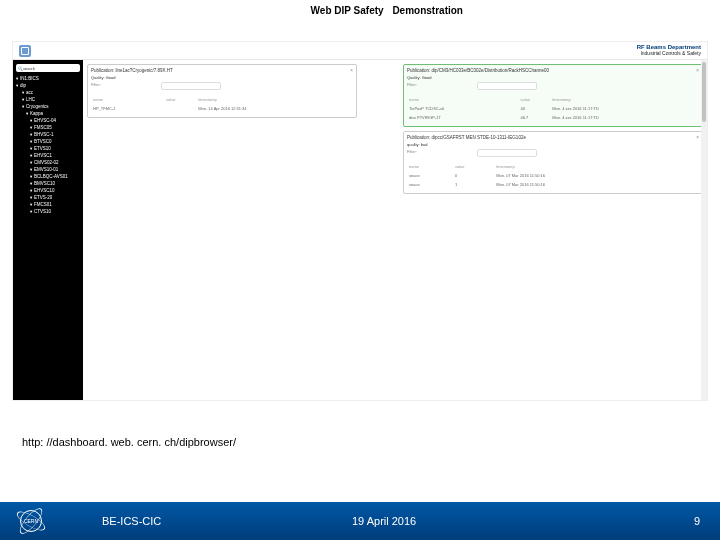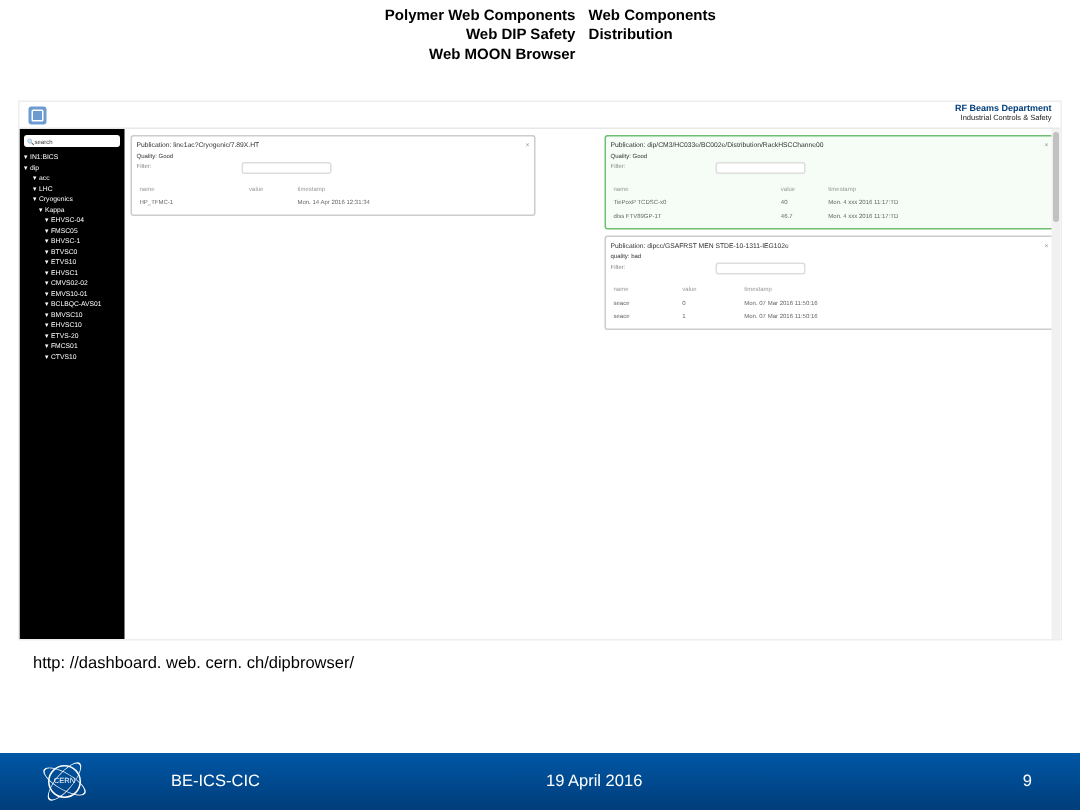--- a/index.html
+++ b/index.html
@@ -25,48 +25,40 @@
 .panel .hdr{display:flex;justify-content:space-between;font-size:4.5px;margin-bottom:2px}
 .panel .hdr .x{color:#888}
 .row{display:flex;gap:30px;padding:2px 0}
 .row .lbl{color:#888;width:40px}
 .field{background:#fff;border:1px solid #ddd;border-radius:2px;height:8px;width:60px;display:inline-block;padding:0 2px;line-height:8px;font-size:4px;color:#999}
 .tbl{width:100%;margin-top:2px}
 .tbl th,.tbl td{text-align:left;font-size:4px;padding:1px 0;color:#666}
 .tbl th{color:#999;font-weight:400}
 .right-col{position:absolute;right:4px;top:4px;width:300px}
 .url-line{position:absolute;left:22px;top:436px;font-size:11px;font-weight:400;color:#000}
-.footer{position:absolute;bottom:0;left:0;right:0;height:38px;background:linear-gradient(#0057a6,#003d7a);color:#fff;display:flex;align-items:center;padding:0 32px;font-size:11px}
+.footer{position:absolute;bottom:0;left:0;right:0;height:38px;background:linear-gradient(#0057a6,#003d7a);color:#fff;display:flex;align-items:center;padding:0 20px;font-size:11px}
 .cern-logo{width:22px;height:22px;border:1px solid #fff;border-radius:50%;margin-right:60px;display:flex;align-items:center;justify-content:center;font-size:5px;position:relative}
 .cern-logo::before,.cern-logo::after{content:"";position:absolute;width:30px;height:30px;border:1px solid #fff;border-radius:50%}
 .cern-logo::after{transform:rotate(30deg) scaleY(.35)}
 .cern-logo::before{transform:rotate(-50deg) scaleY(.35)}
 .f-left{flex:0 0 250px}
 .f-mid{flex:1;text-align:left}
 .f-right{flex:0 0 60px;text-align:right}
 .dip-icon{width:12px;height:12px;background:#6b9bd1;border-radius:2px;position:relative}
 .dip-icon::after{content:"";position:absolute;inset:2px;border:1px solid #fff;border-radius:1px}
 .scrollbar{position:absolute;right:0;top:18px;bottom:0;width:6px;background:#f1f1f1}
 .scrollbar::after{content:"";position:absolute;top:2px;left:1px;right:1px;height:60px;background:#c1c1c1;border-radius:2px}
 </style>
 </head>
 <body>
 
 <div class="title-zone">
   <div>
-    <span class="t1">Polymer Web Components</span>
-    <span class="t2">Web Components</span>
-  </div>
-  <div>
     <span class="t1">Web DIP Safety</span>
-    <span class="t2">Distribution</span>
-  </div>
-  <div>
-    <span class="t1">Web MOON Browser</span>
-    <span class="t2"></span>
+    <span class="t2">Demonstration</span>
   </div>
 </div>
 
 <div class="screenshot">
   <div class="topbar">
     <div class="dip-icon"></div>
     <div class="rf-dept">
       <b>RF Beams Department</b><br>
       <span>Industrial Controls &amp; Safety</span>
     </div>

